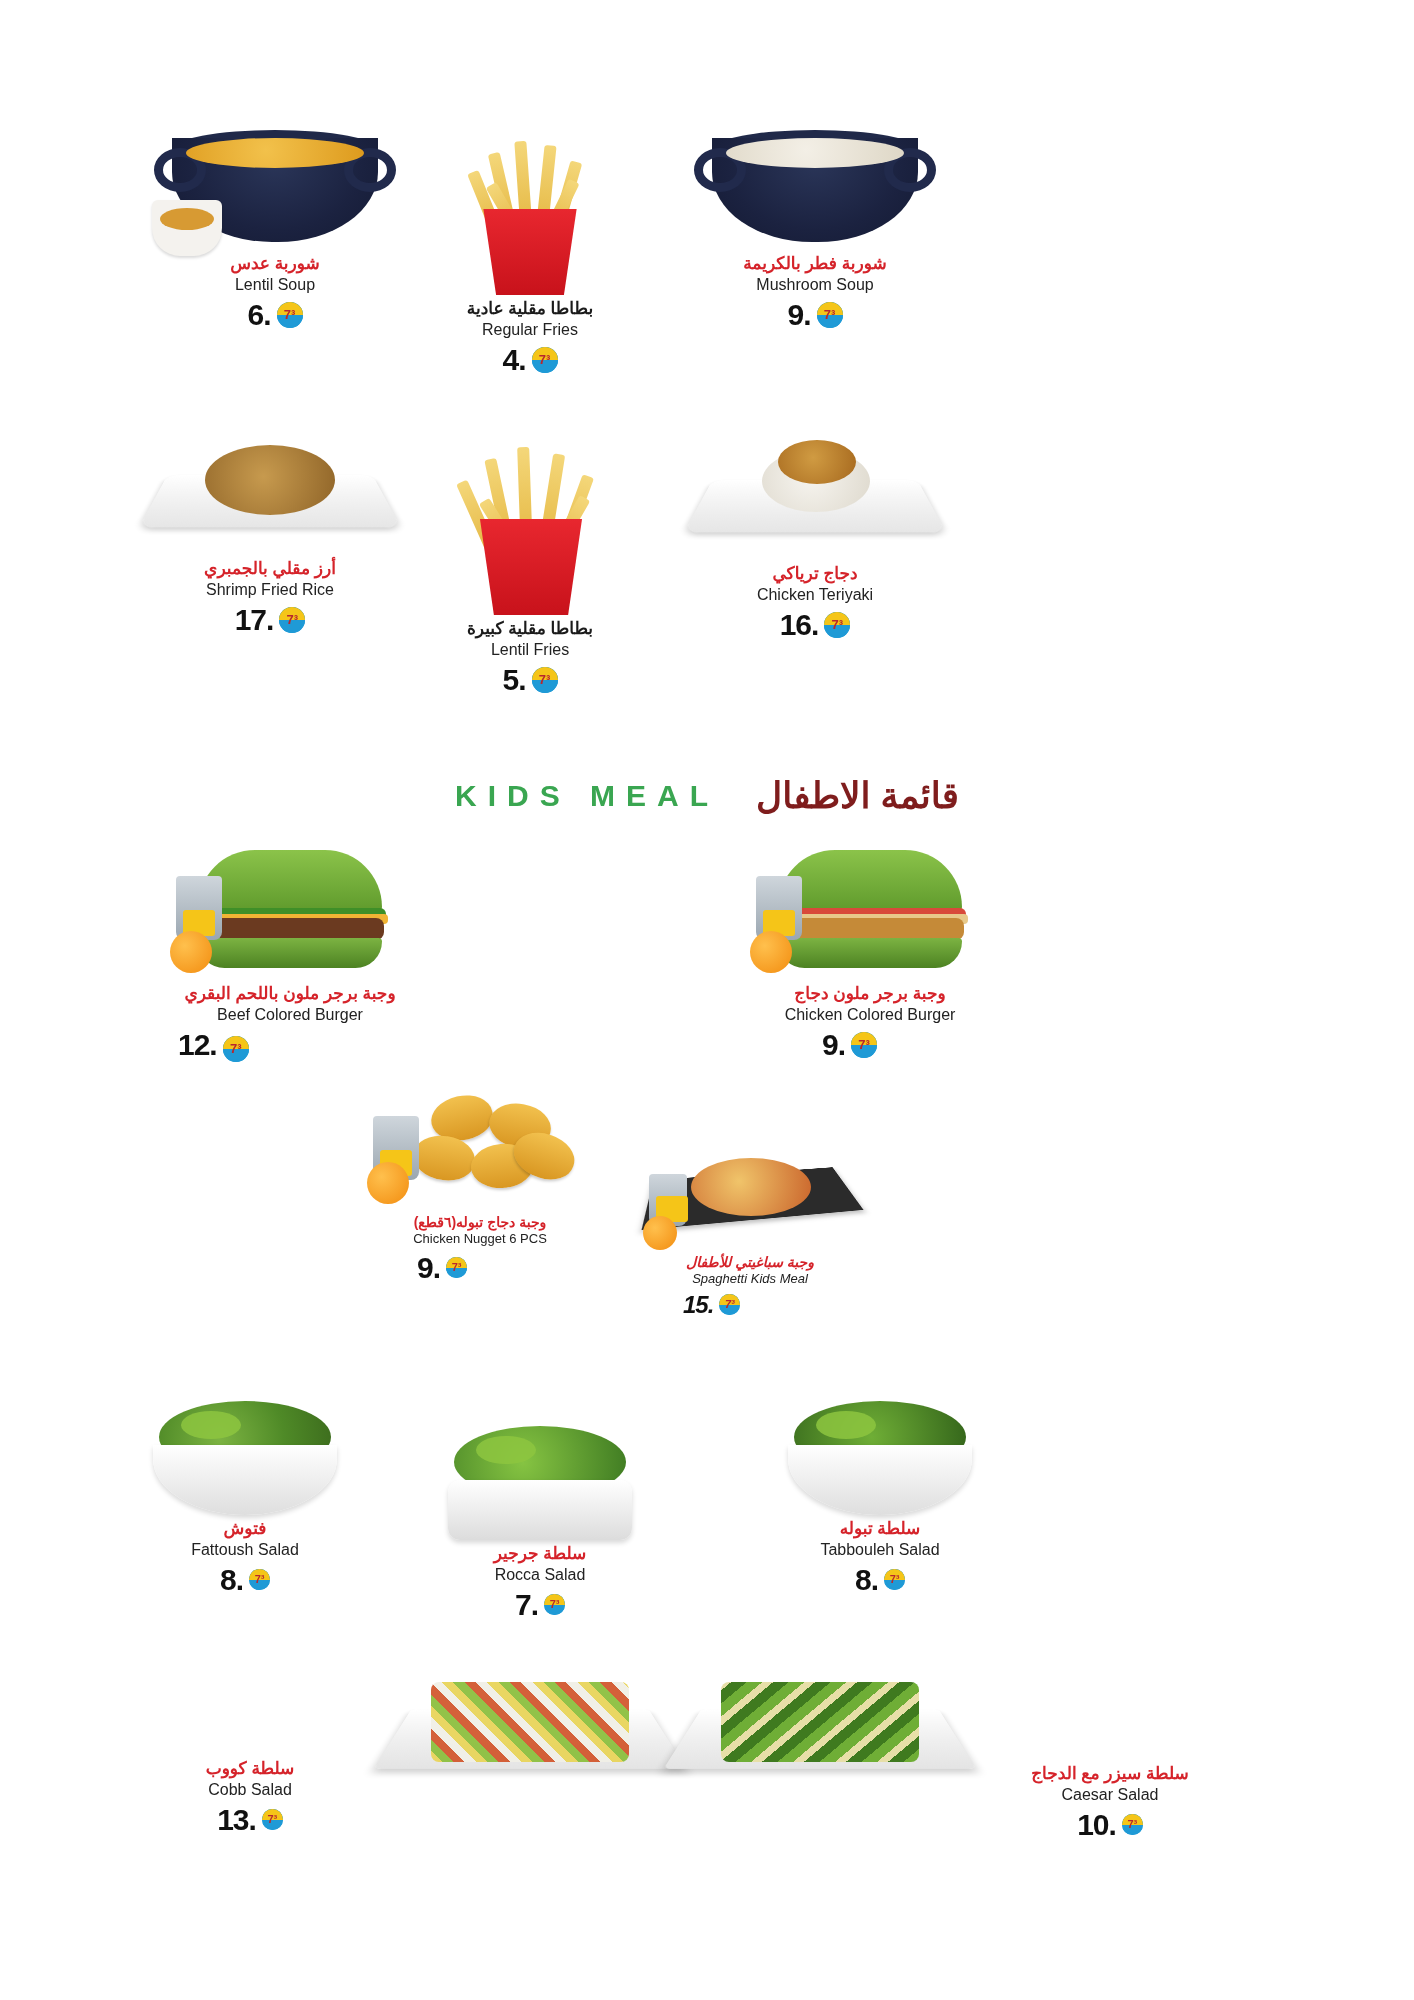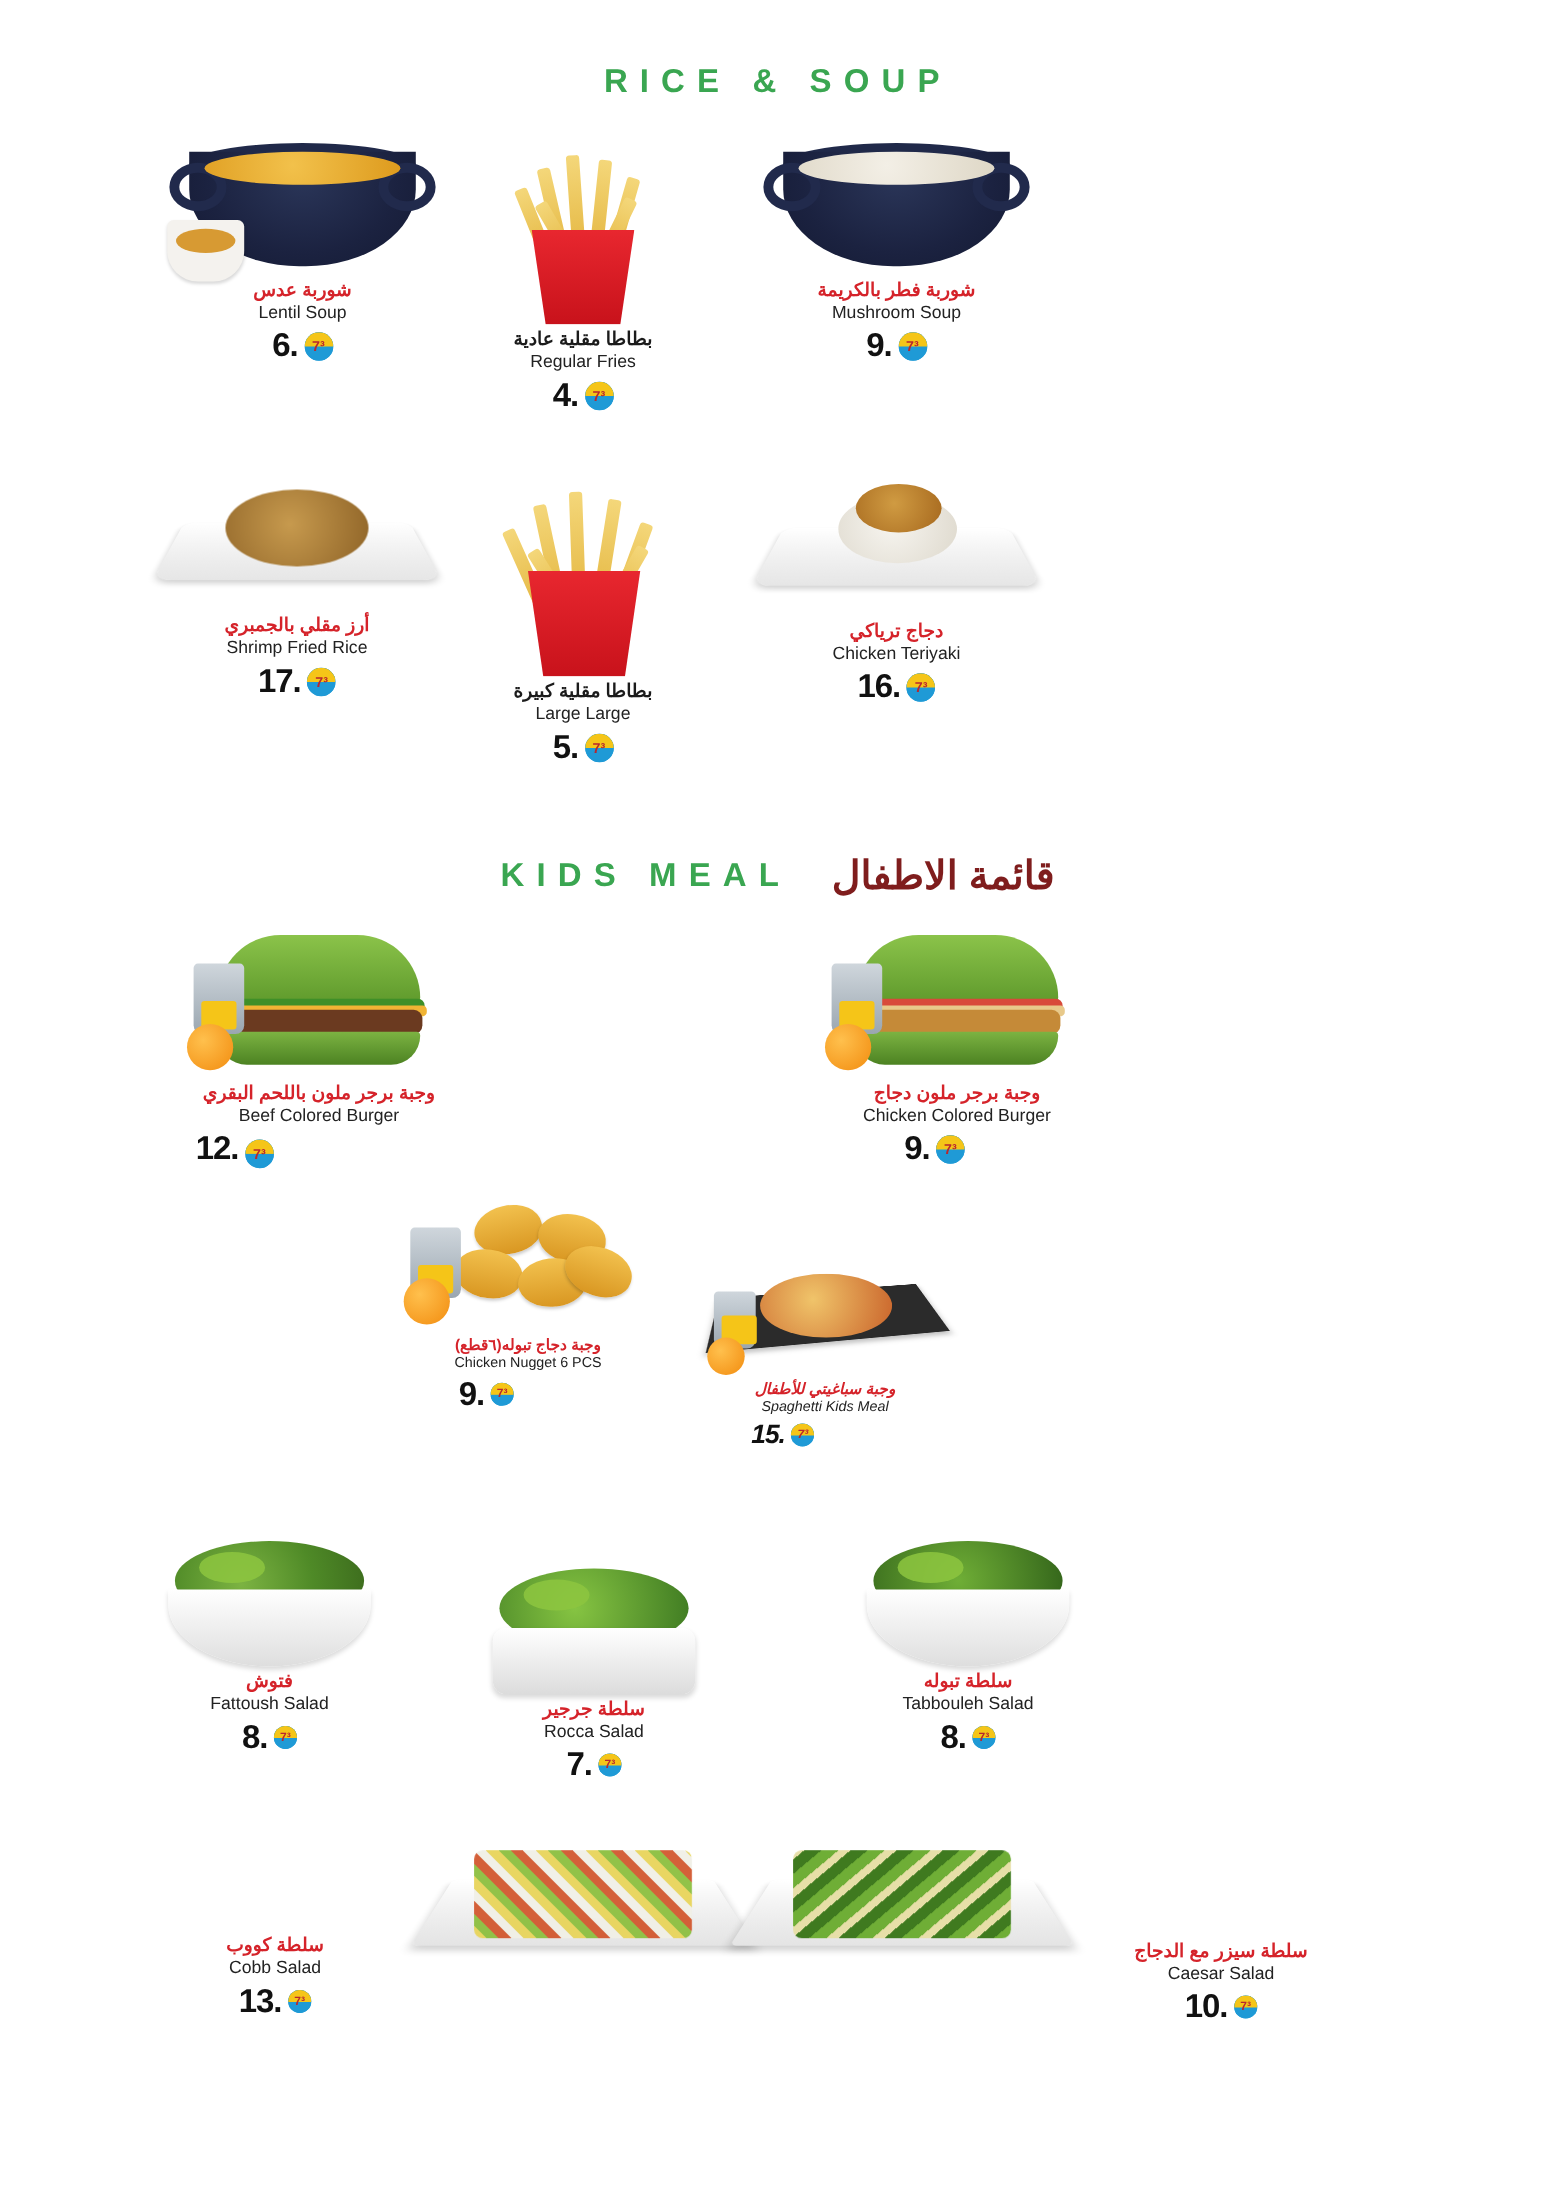--- a/index.html
+++ b/index.html
@@ -185,23 +185,20 @@
   }
   .flat-plate .food{
     position:absolute;left:36px;top:22px;width:198px;height:80px;border-radius:10px;
   }
 </style>
 </head>
 <body>
 
 <div class="page">
 
-  <div class="section-head" style="top:58px;">
-    <span class="sec-en">RICE &amp; SOUP</span>
-  </div>
 
   <div class="item" style="left:150px;top:130px;width:250px;">
     <div class="photo">
       <div class="bowl">
         <div class="rim"></div>
         <div class="body"></div>
         <div class="handleL"></div>
         <div class="handleR"></div>
         <div class="soup" style="background:radial-gradient(circle at 45% 40%,#f2c14b,#dd9a1d);"></div>
         <div class="side-cup">
@@ -278,21 +275,21 @@
         <div class="stick" style="left:50px;height:100px;transform:rotate(-12deg);"></div>
         <div class="stick" style="left:66px;height:110px;transform:rotate(-2deg);"></div>
         <div class="stick" style="left:82px;height:104px;transform:rotate(9deg);"></div>
         <div class="stick" style="left:98px;height:86px;transform:rotate(20deg);"></div>
         <div class="stick" style="left:58px;height:66px;transform:rotate(-32deg);"></div>
         <div class="stick" style="left:90px;height:68px;transform:rotate(30deg);"></div>
         <div class="cup" style="height:96px;width:116px;left:18px;"></div>
       </div>
     </div>
     <div class="name-ar dark">بطاطا مقلية كبيرة</div>
-    <div class="name-en">Large Large</div>
+    <div class="name-en">Lentil Fries</div>
     <div class="price-row">
       <span class="price">5.</span>
       <span class="badge"></span>
     </div>
   </div>
 
   <div class="item" style="left:690px;top:440px;width:250px;">
     <div class="photo">
       <div class="plate">
         <div class="dish"></div>

